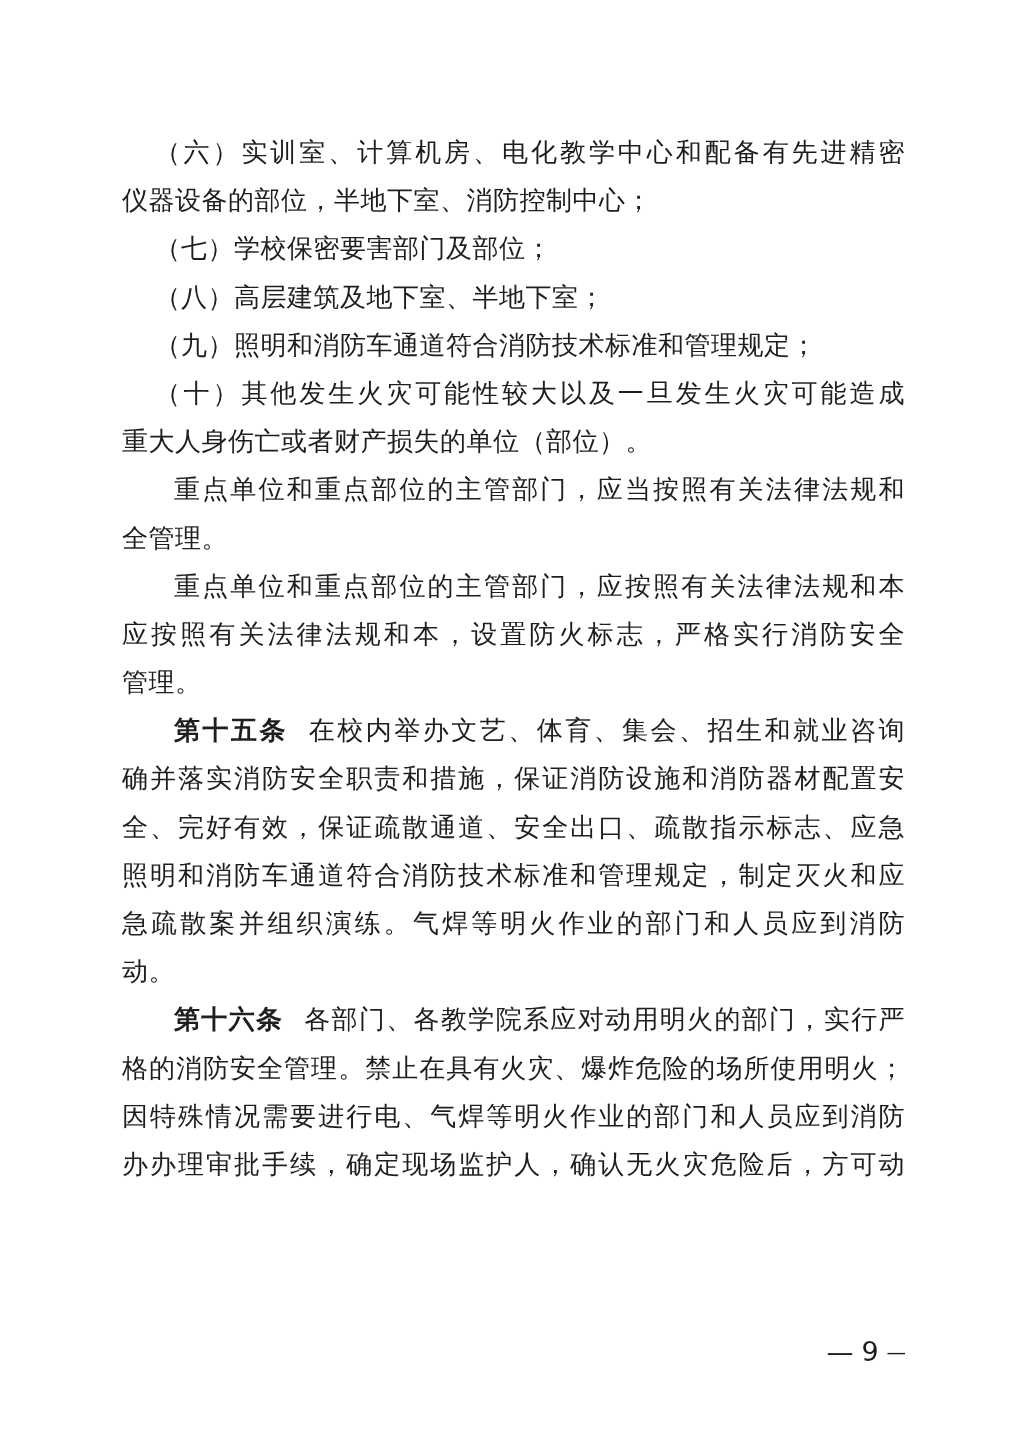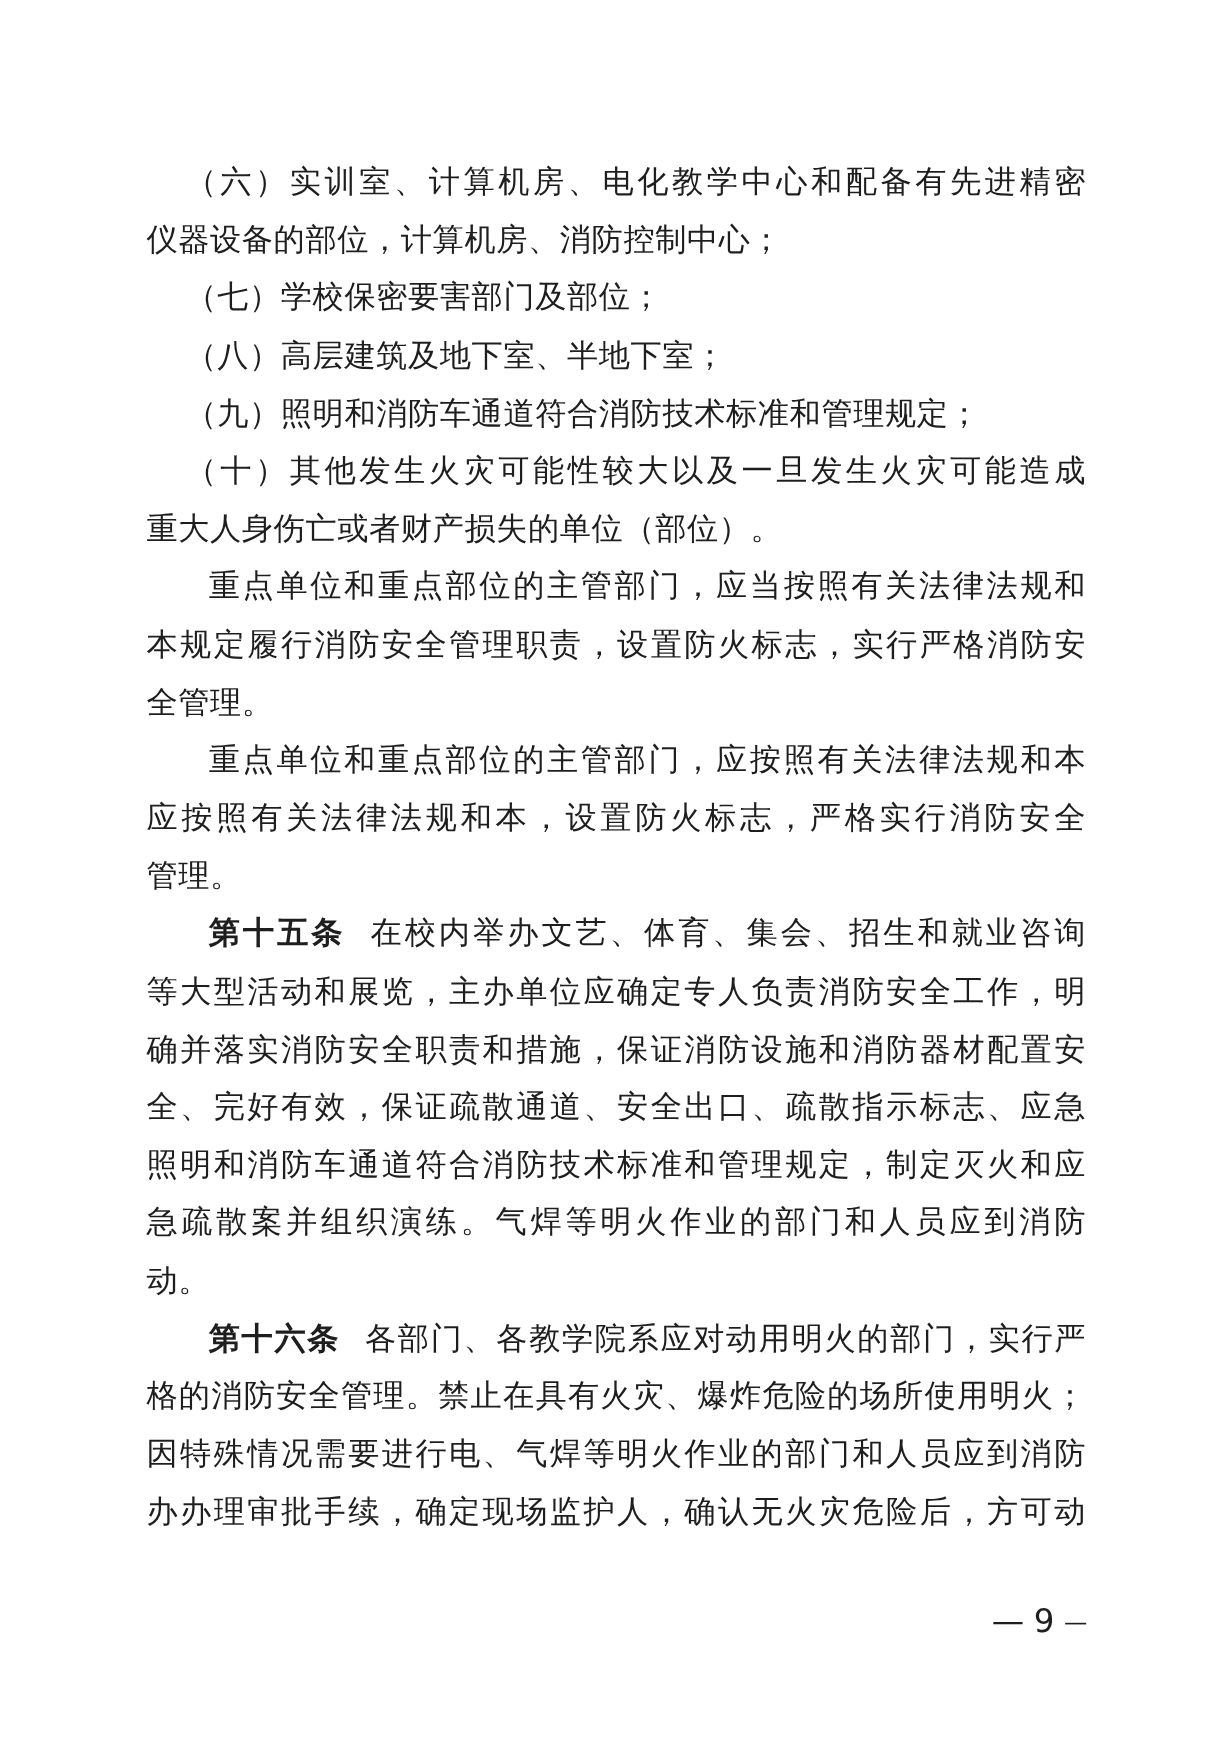--- a/index.html
+++ b/index.html
@@ -19,21 +19,20 @@
     font-family: "Liberation Serif", "DejaVu Serif", serif;
     color: var(--text-color);
   }
   .doc-body {
     position: absolute;
     left: 122px;
     top: 129px;
     width: 783px;
     font-size: 26px;
     line-height: 48.2px;
-    font-family: Liberation Mono, monospace;
   }
   .para { margin: 0; padding: 0; }
   .line {
     height: 48.2px;
     line-height: 48.2px;
     text-align: left;
     white-space: normal;
     letter-spacing: 0.5px;
   }
   .line.fill {
@@ -64,48 +63,46 @@
     position: relative;
     top: -2px;
   }
 </style>
 </head>
 <body>
 
 <div class="doc-body">
     <div class="para">
       <div class="line fill indent-list">（六）实训室、计算机房、电化教学中心和配备有先进精密</div>
-      <div class="line">仪器设备的部位，计算机房、消防控制中心；</div>
+      <div class="line">仪器设备的部位，半地下室、消防控制中心；</div>
     </div>
     <div class="para">
       <div class="line indent-list">（七）学校保密要害部门及部位；</div>
     </div>
     <div class="para">
       <div class="line indent-list">（八）高层建筑及地下室、半地下室；</div>
     </div>
     <div class="para">
       <div class="line indent-list">（九）照明和消防车通道符合消防技术标准和管理规定；</div>
     </div>
     <div class="para">
       <div class="line fill indent-list">（十）其他发生火灾可能性较大以及一旦发生火灾可能造成</div>
       <div class="line">重大人身伤亡或者财产损失的单位（部位）。</div>
     </div>
     <div class="para">
       <div class="line fill indent-body">重点单位和重点部位的主管部门，应当按照有关法律法规和</div>
-      <div class="line fill">本规定履行消防安全管理职责，设置防火标志，实行严格消防安</div>
       <div class="line">全管理。</div>
     </div>
     <div class="para">
       <div class="line fill indent-body">重点单位和重点部位的主管部门，应按照有关法律法规和本</div>
       <div class="line fill">应按照有关法律法规和本，设置防火标志，严格实行消防安全</div>
       <div class="line">管理。</div>
     </div>
     <div class="para">
       <div class="line fill indent-body"><b class="article-no">第十五条</b>在校内举办文艺、体育、集会、招生和就业咨询</div>
-      <div class="line fill">等大型活动和展览，主办单位应确定专人负责消防安全工作，明</div>
       <div class="line fill">确并落实消防安全职责和措施，保证消防设施和消防器材配置安</div>
       <div class="line fill">全、完好有效，保证疏散通道、安全出口、疏散指示标志、应急</div>
       <div class="line fill">照明和消防车通道符合消防技术标准和管理规定，制定灭火和应</div>
       <div class="line fill">急疏散案并组织演练。气焊等明火作业的部门和人员应到消防</div>
       <div class="line">动。</div>
     </div>
     <div class="para">
       <div class="line fill indent-body"><b class="article-no">第十六条</b>各部门、各教学院系应对动用明火的部门，实行严</div>
       <div class="line fill">格的消防安全管理。禁止在具有火灾、爆炸危险的场所使用明火；</div>
       <div class="line fill">因特殊情况需要进行电、气焊等明火作业的部门和人员应到消防</div>

